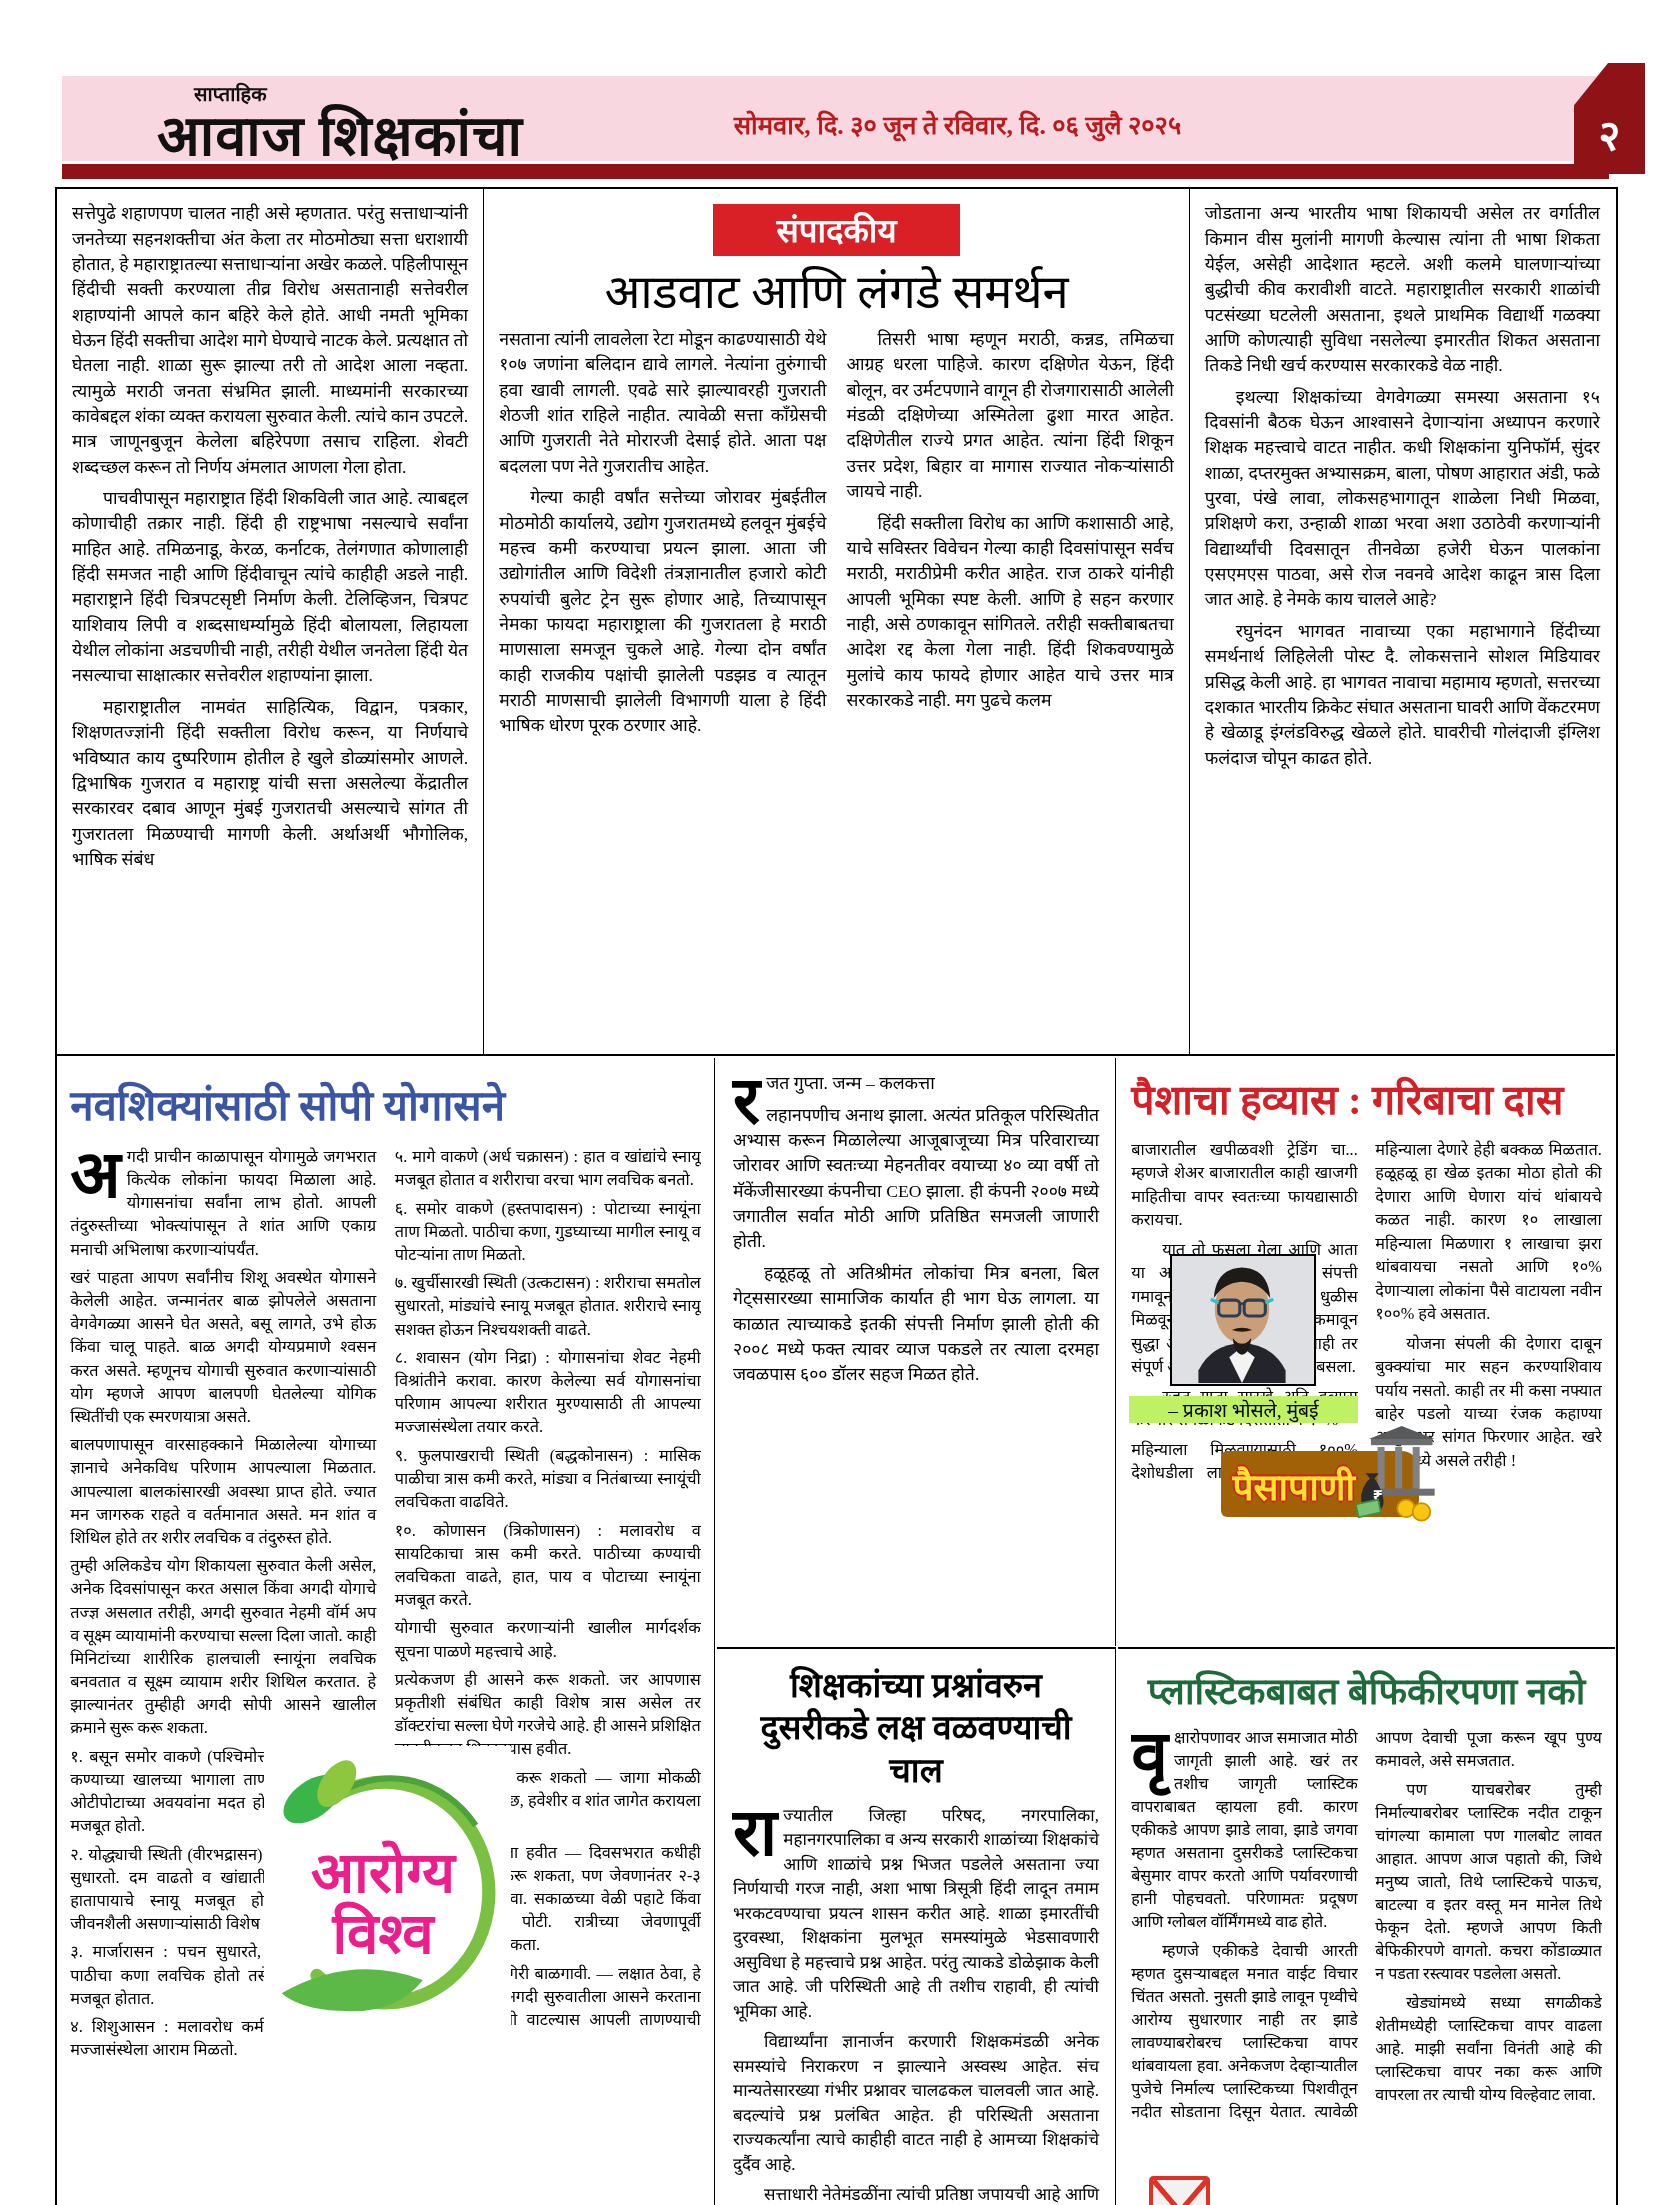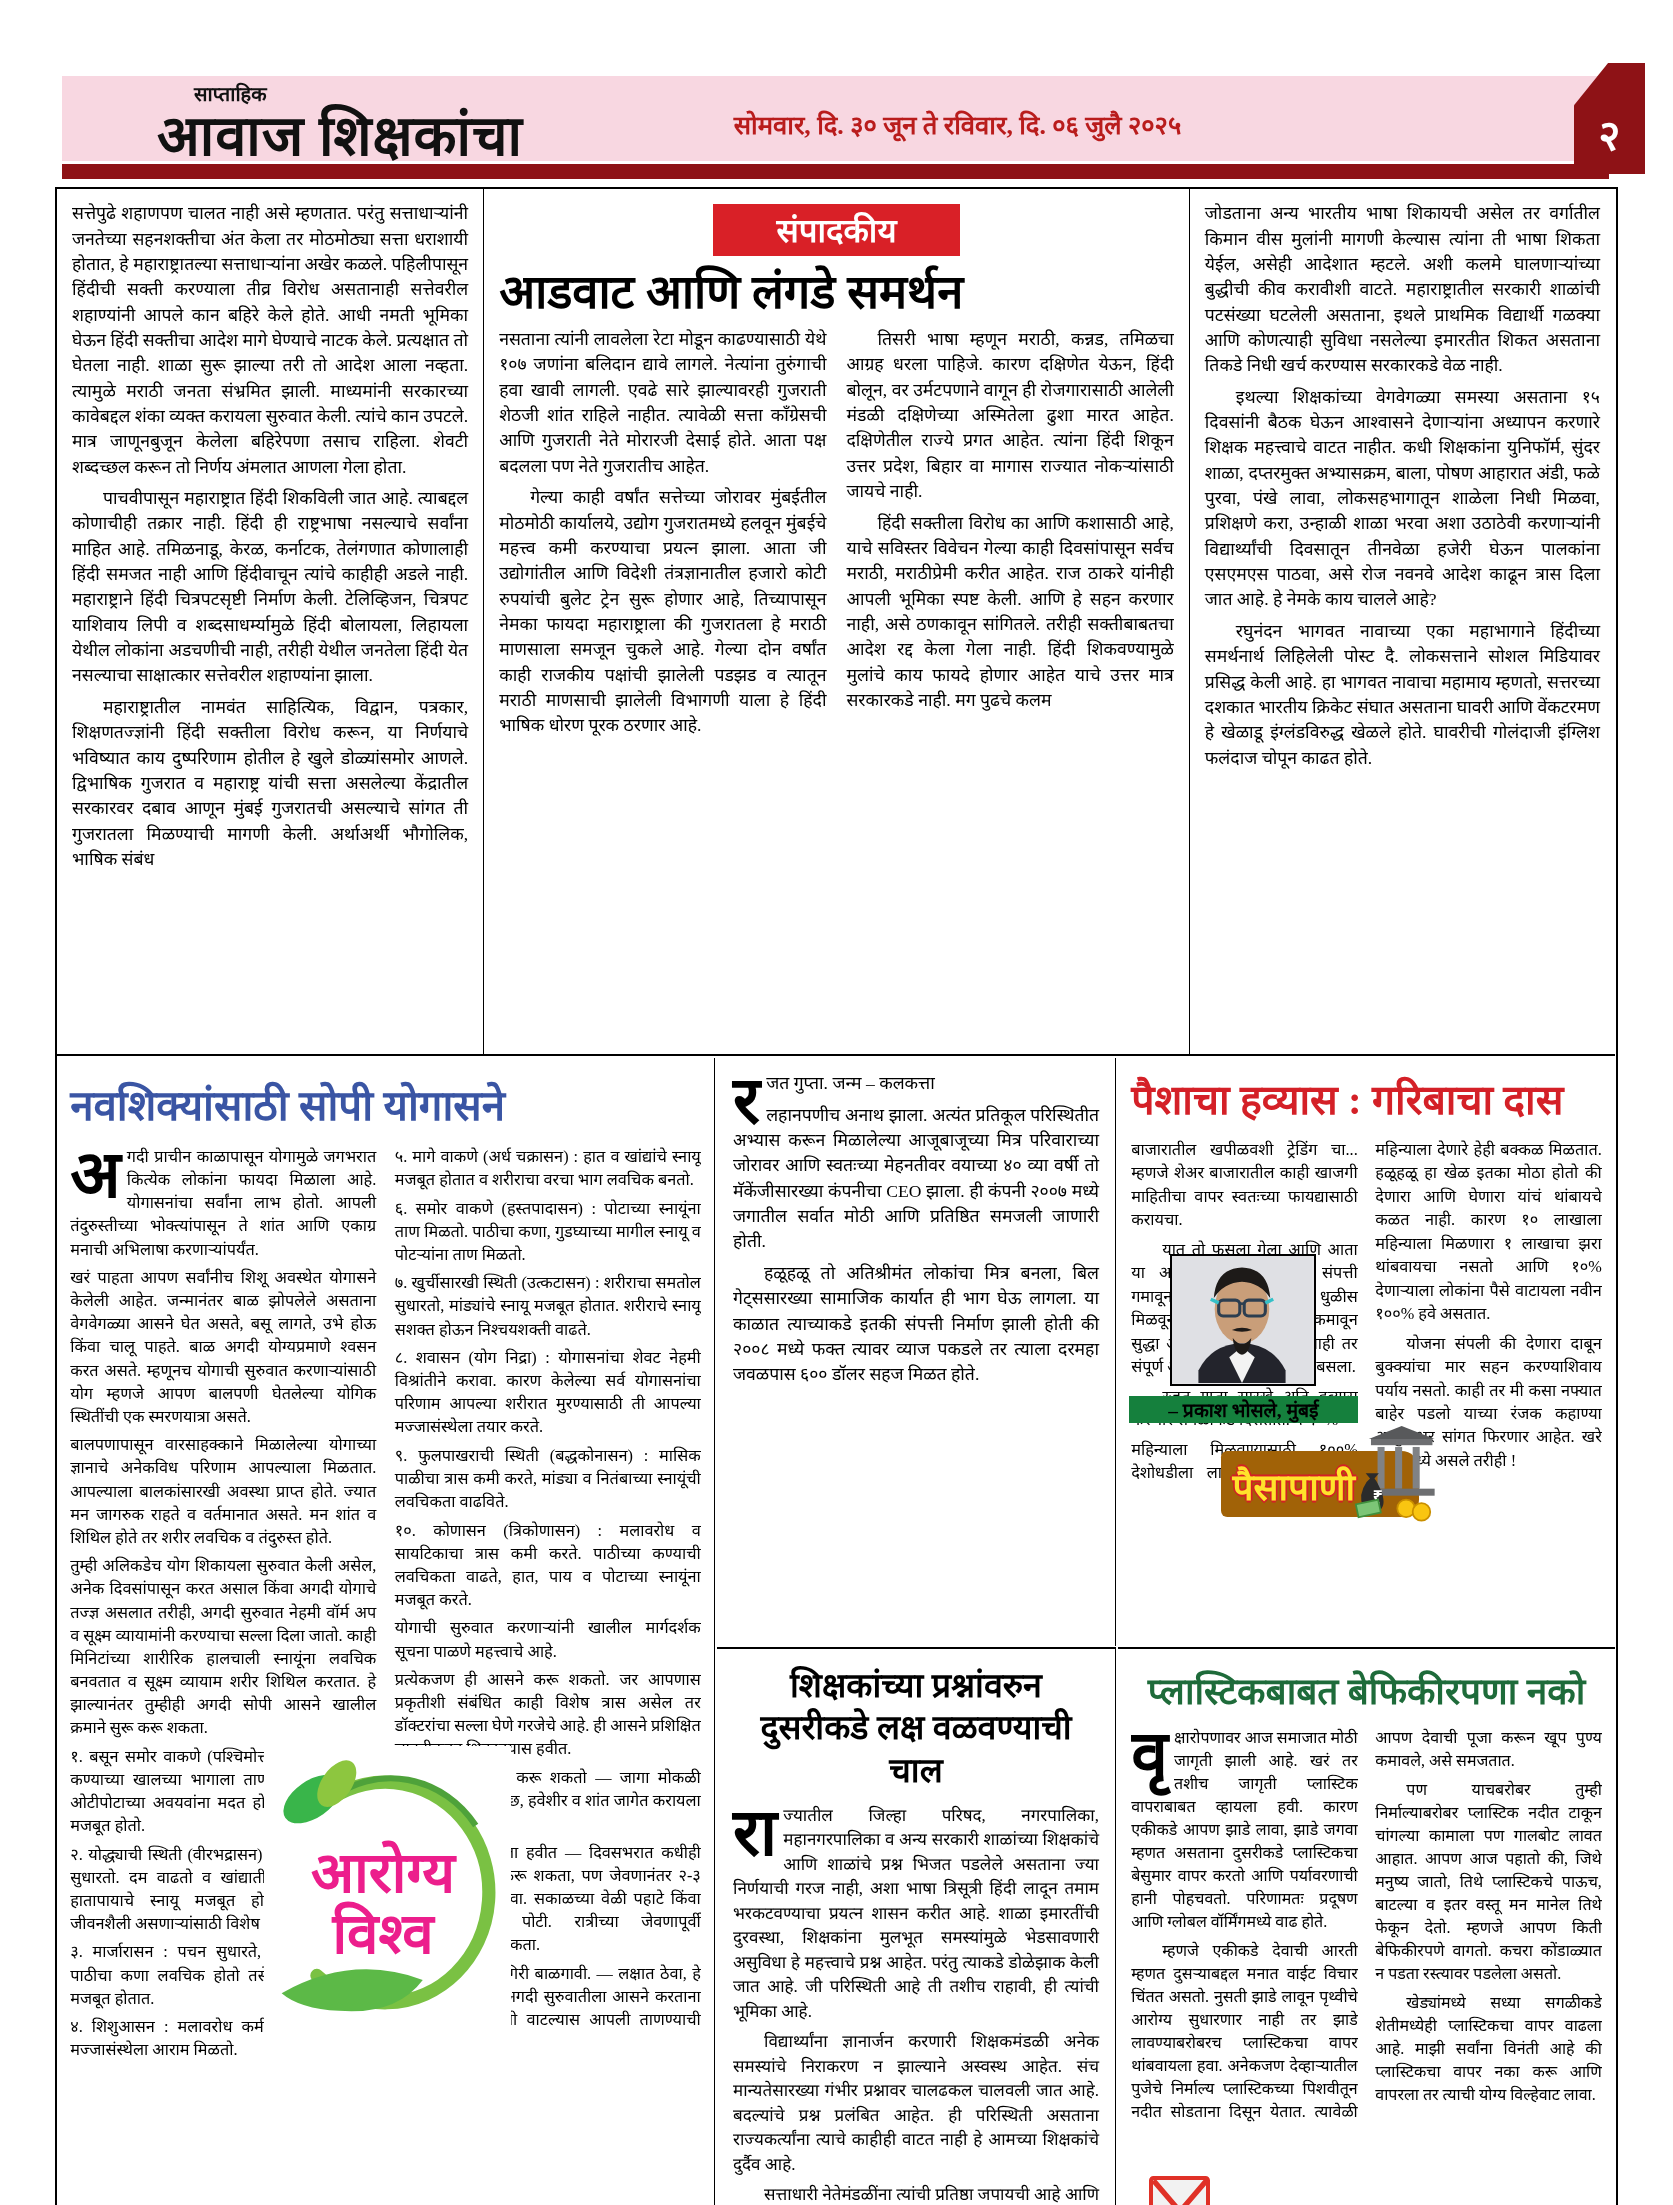--- a/index.html
+++ b/index.html
@@ -24,21 +24,21 @@
   p.nofirst{text-indent:0;}
 
   
   .topbox{position:absolute;left:0;top:0;width:1558px;height:867px;border-bottom:2.6px solid #000;display:flex;}
   .tcol{padding:12.3px 15px;overflow:hidden;}
   .tcol1{width:421px;border-right:1.3px solid #000;}
   .tcol2{width:717px;border-right:1.3px solid #000;}
   .tcol3{width:420px;}
   .kicker{width:247px;height:52px;background:#d92027;margin:2.6px auto 0 auto;display:flex;align-items:center;justify-content:center;}
   .kicker span{color:#fff;font-size:33px;font-weight:bold;}
-  .ed-head{font-size:47px;font-weight:bold;margin:11.5px 0 8px 0;line-height:1.1;}
+  .ed-head{font-size:47px;font-weight:normal;text-align:center;margin:11.5px 0 8px 0;line-height:1.1;}
   .ed-cols{column-count:2;column-gap:20px;height:679px;overflow:hidden;}
 
   
   .yoga{position:absolute;left:0;top:869px;width:658px;height:1303px;border-right:1.8px solid #000;padding:10.6px 13.2px;overflow:hidden;}
   .yoga-head{color:#3a55a4;font-size:42px;font-weight:bold;text-align:left;margin:6.2px 0 13.2px 0;}
   .yoga-cols{column-count:2;column-gap:18.5px;height:1191px;overflow:hidden;}
   .yoga-cols p{font-size:16.3px;line-height:1.42;}
   .yitem{font-size:16.3px;line-height:1.42;text-align:justify;margin:0 0 5.3px 0;}
   .dropcap{float:left;font-size:66px;line-height:.82;font-weight:bold;padding:2.6px 6.2px 0 0;}
   .guide-intro{font-weight:normal;}
@@ -54,21 +54,21 @@
   .t-head{font-size:34px;font-weight:bold;text-align:center;line-height:1.25;margin:4.4px 0 11.5px 0;}
   .teachers p{font-size:17px;}
 
   
   .paisa{position:absolute;left:1061px;top:869px;width:497px;height:588px;padding:8.8px 13.2px;overflow:hidden;}
   .p-head{color:#d42027;font-size:41px;font-weight:bold;margin:3.5px 0 11.5px 0;}
   .paisa-cols{column-count:2;column-gap:17.6px;height:507px;overflow:hidden;}
   .paisa-cols p{font-size:16.3px;}
 
   .photo{position:absolute;left:1113px;top:1065px;width:146px;height:132px;border:2.6px solid #000;background:#e4e4e8;}
-  .photo-cap{position:absolute;left:1072px;top:1207px;width:229px;text-align:center;font-size:19.4px;font-weight:bold;background:#15803d;}
+  .photo-cap{position:absolute;left:1072px;top:1207px;width:229px;text-align:center;font-size:19.4px;font-weight:normal;background:#bef264;}
   .paisa-badge{position:absolute;left:1164px;top:1262px;width:198px;height:66px;background:#a16207;border-radius:6.2px 17.6px 17.6px 6.2px;}
   .paisa-badge .lbl{position:absolute;left:11.5px;top:8.8px;font-size:37px;font-weight:bold;color:#ffe32b;
       text-shadow:-1.8px 0 #d41f26,1.8px 0 #d41f26,0 -1.8px #d41f26,0 1.8px #d41f26;}
   .paisa-badge svg{position:absolute;right:-26.5px;top:-25.6px;}
 
   
   .plastic{position:absolute;left:1061px;top:1458px;width:497px;height:715px;border-top:2.2px solid #000;padding:10.6px 13.2px;overflow:hidden;}
   .g-head{color:#1e6b3a;font-size:37px;font-weight:bold;text-align:center;margin:4.4px 0 10.6px 0;}
   .plastic-cols{column-count:2;column-gap:17.6px;height:565px;overflow:hidden;}
   .plastic-cols p{font-size:16px;}

